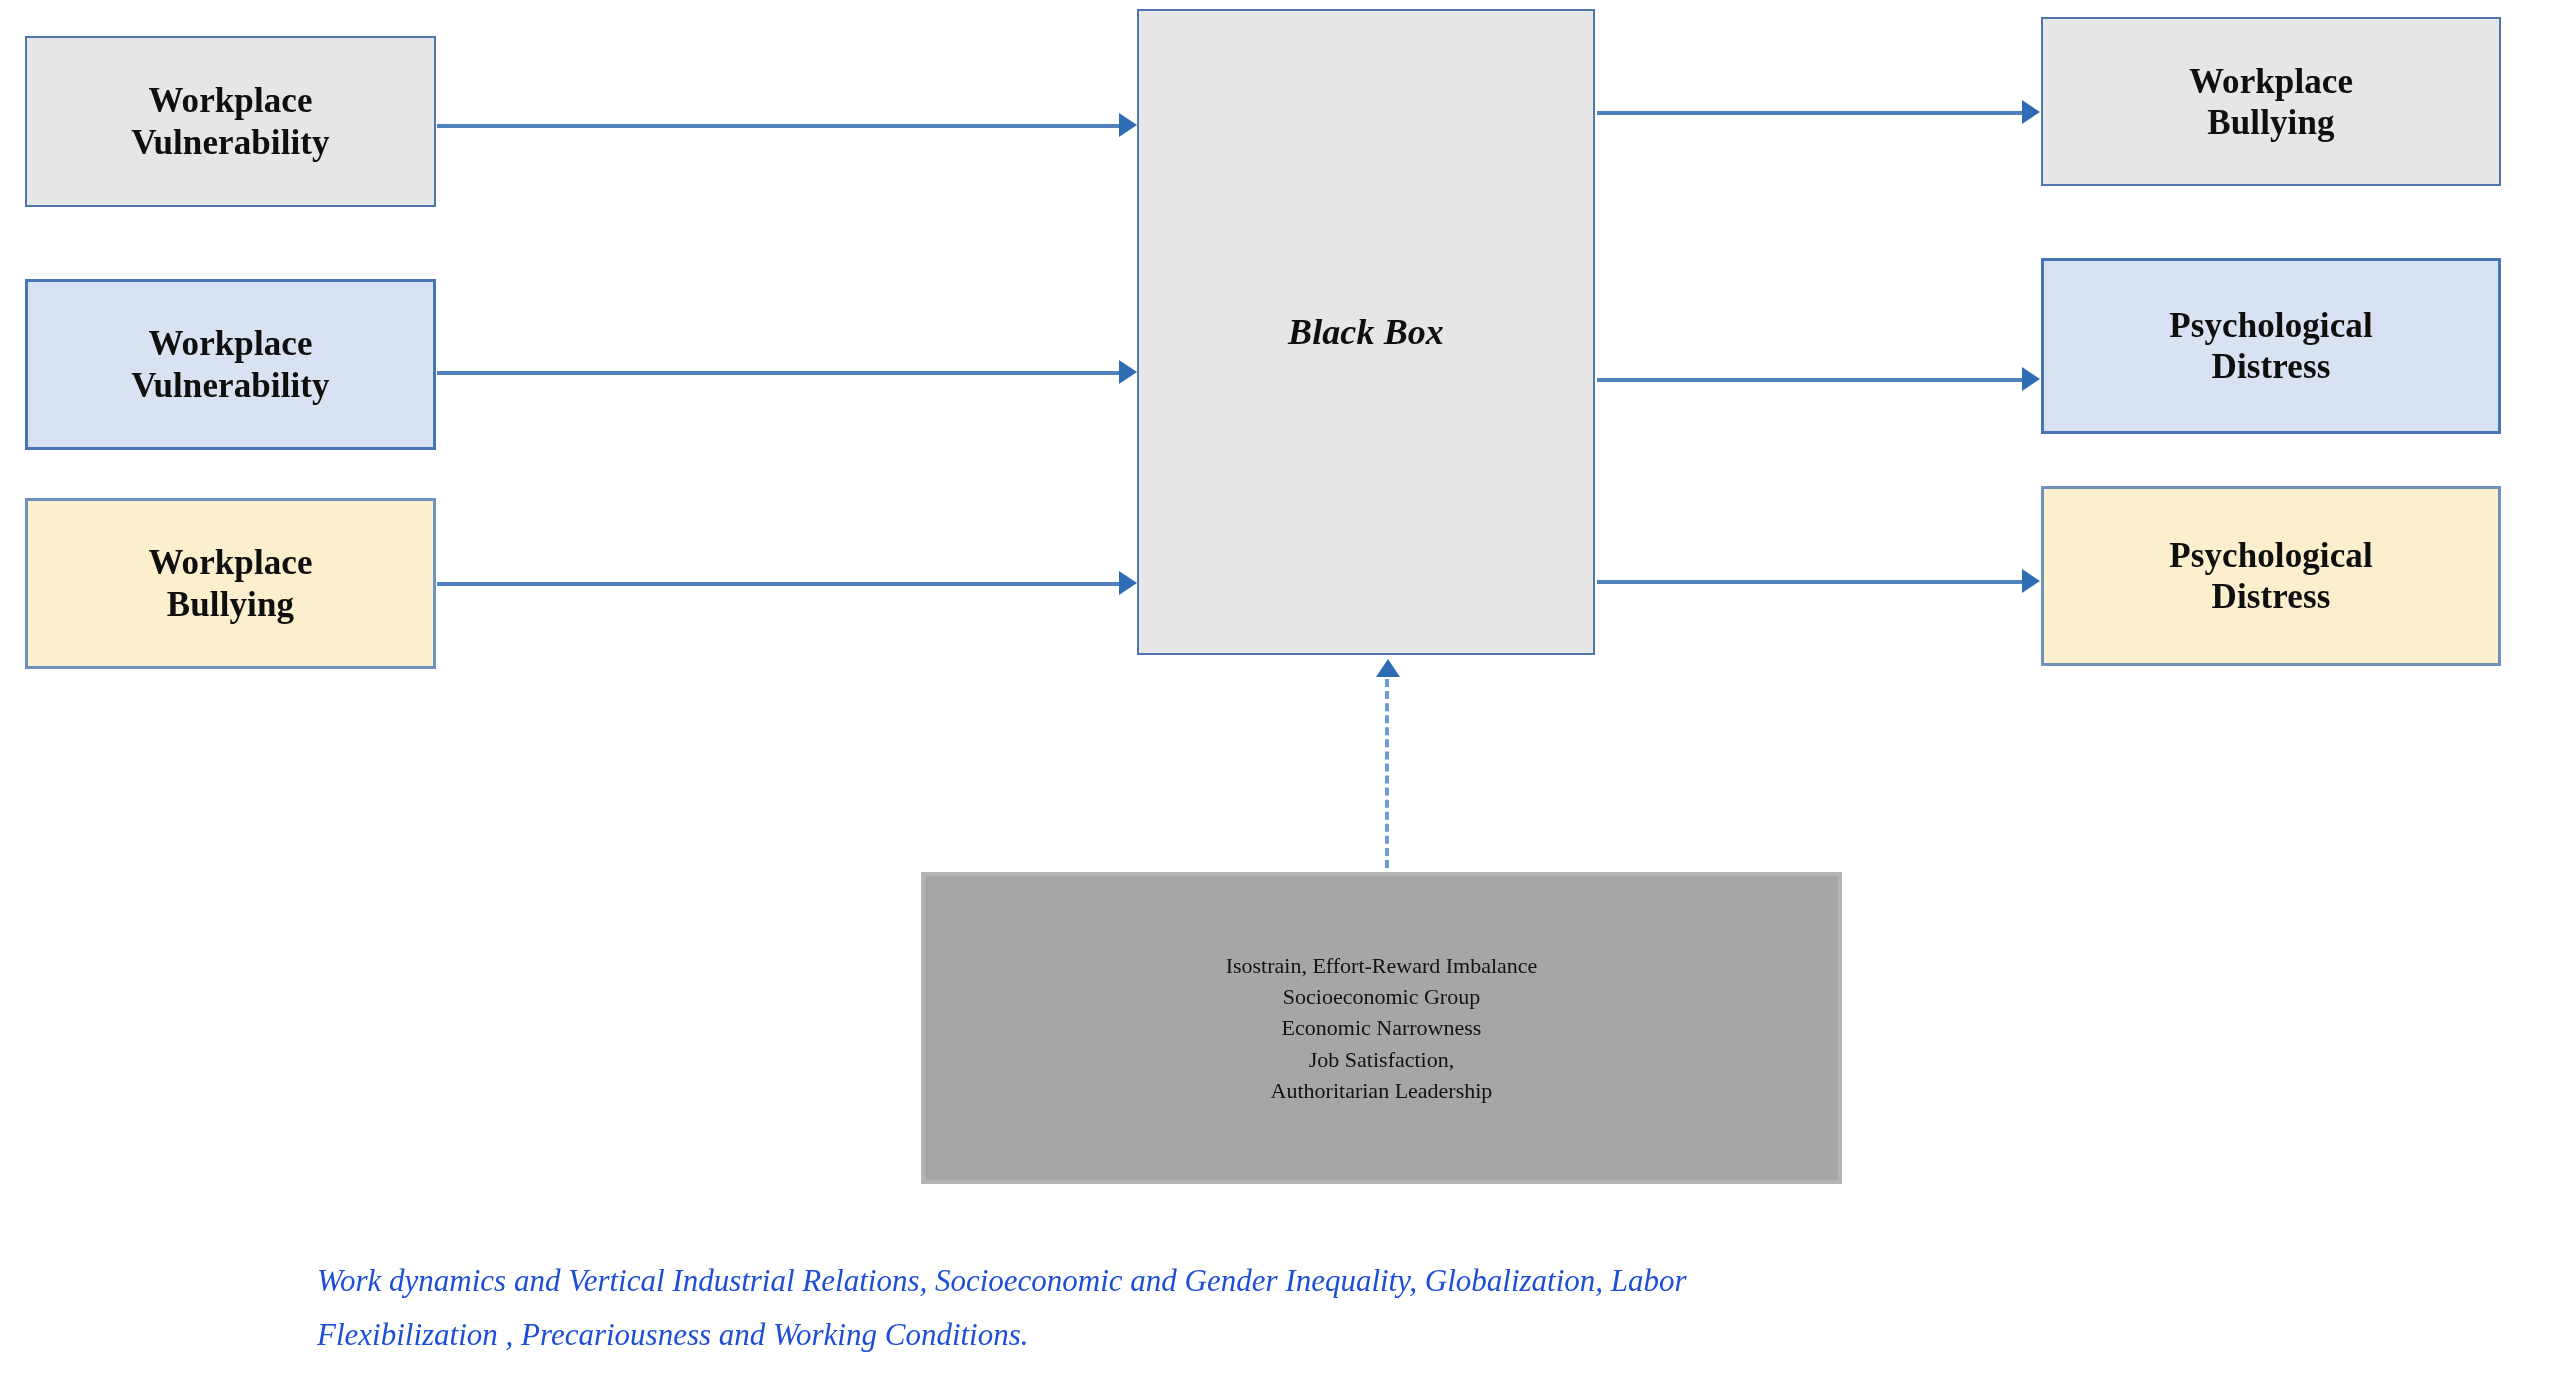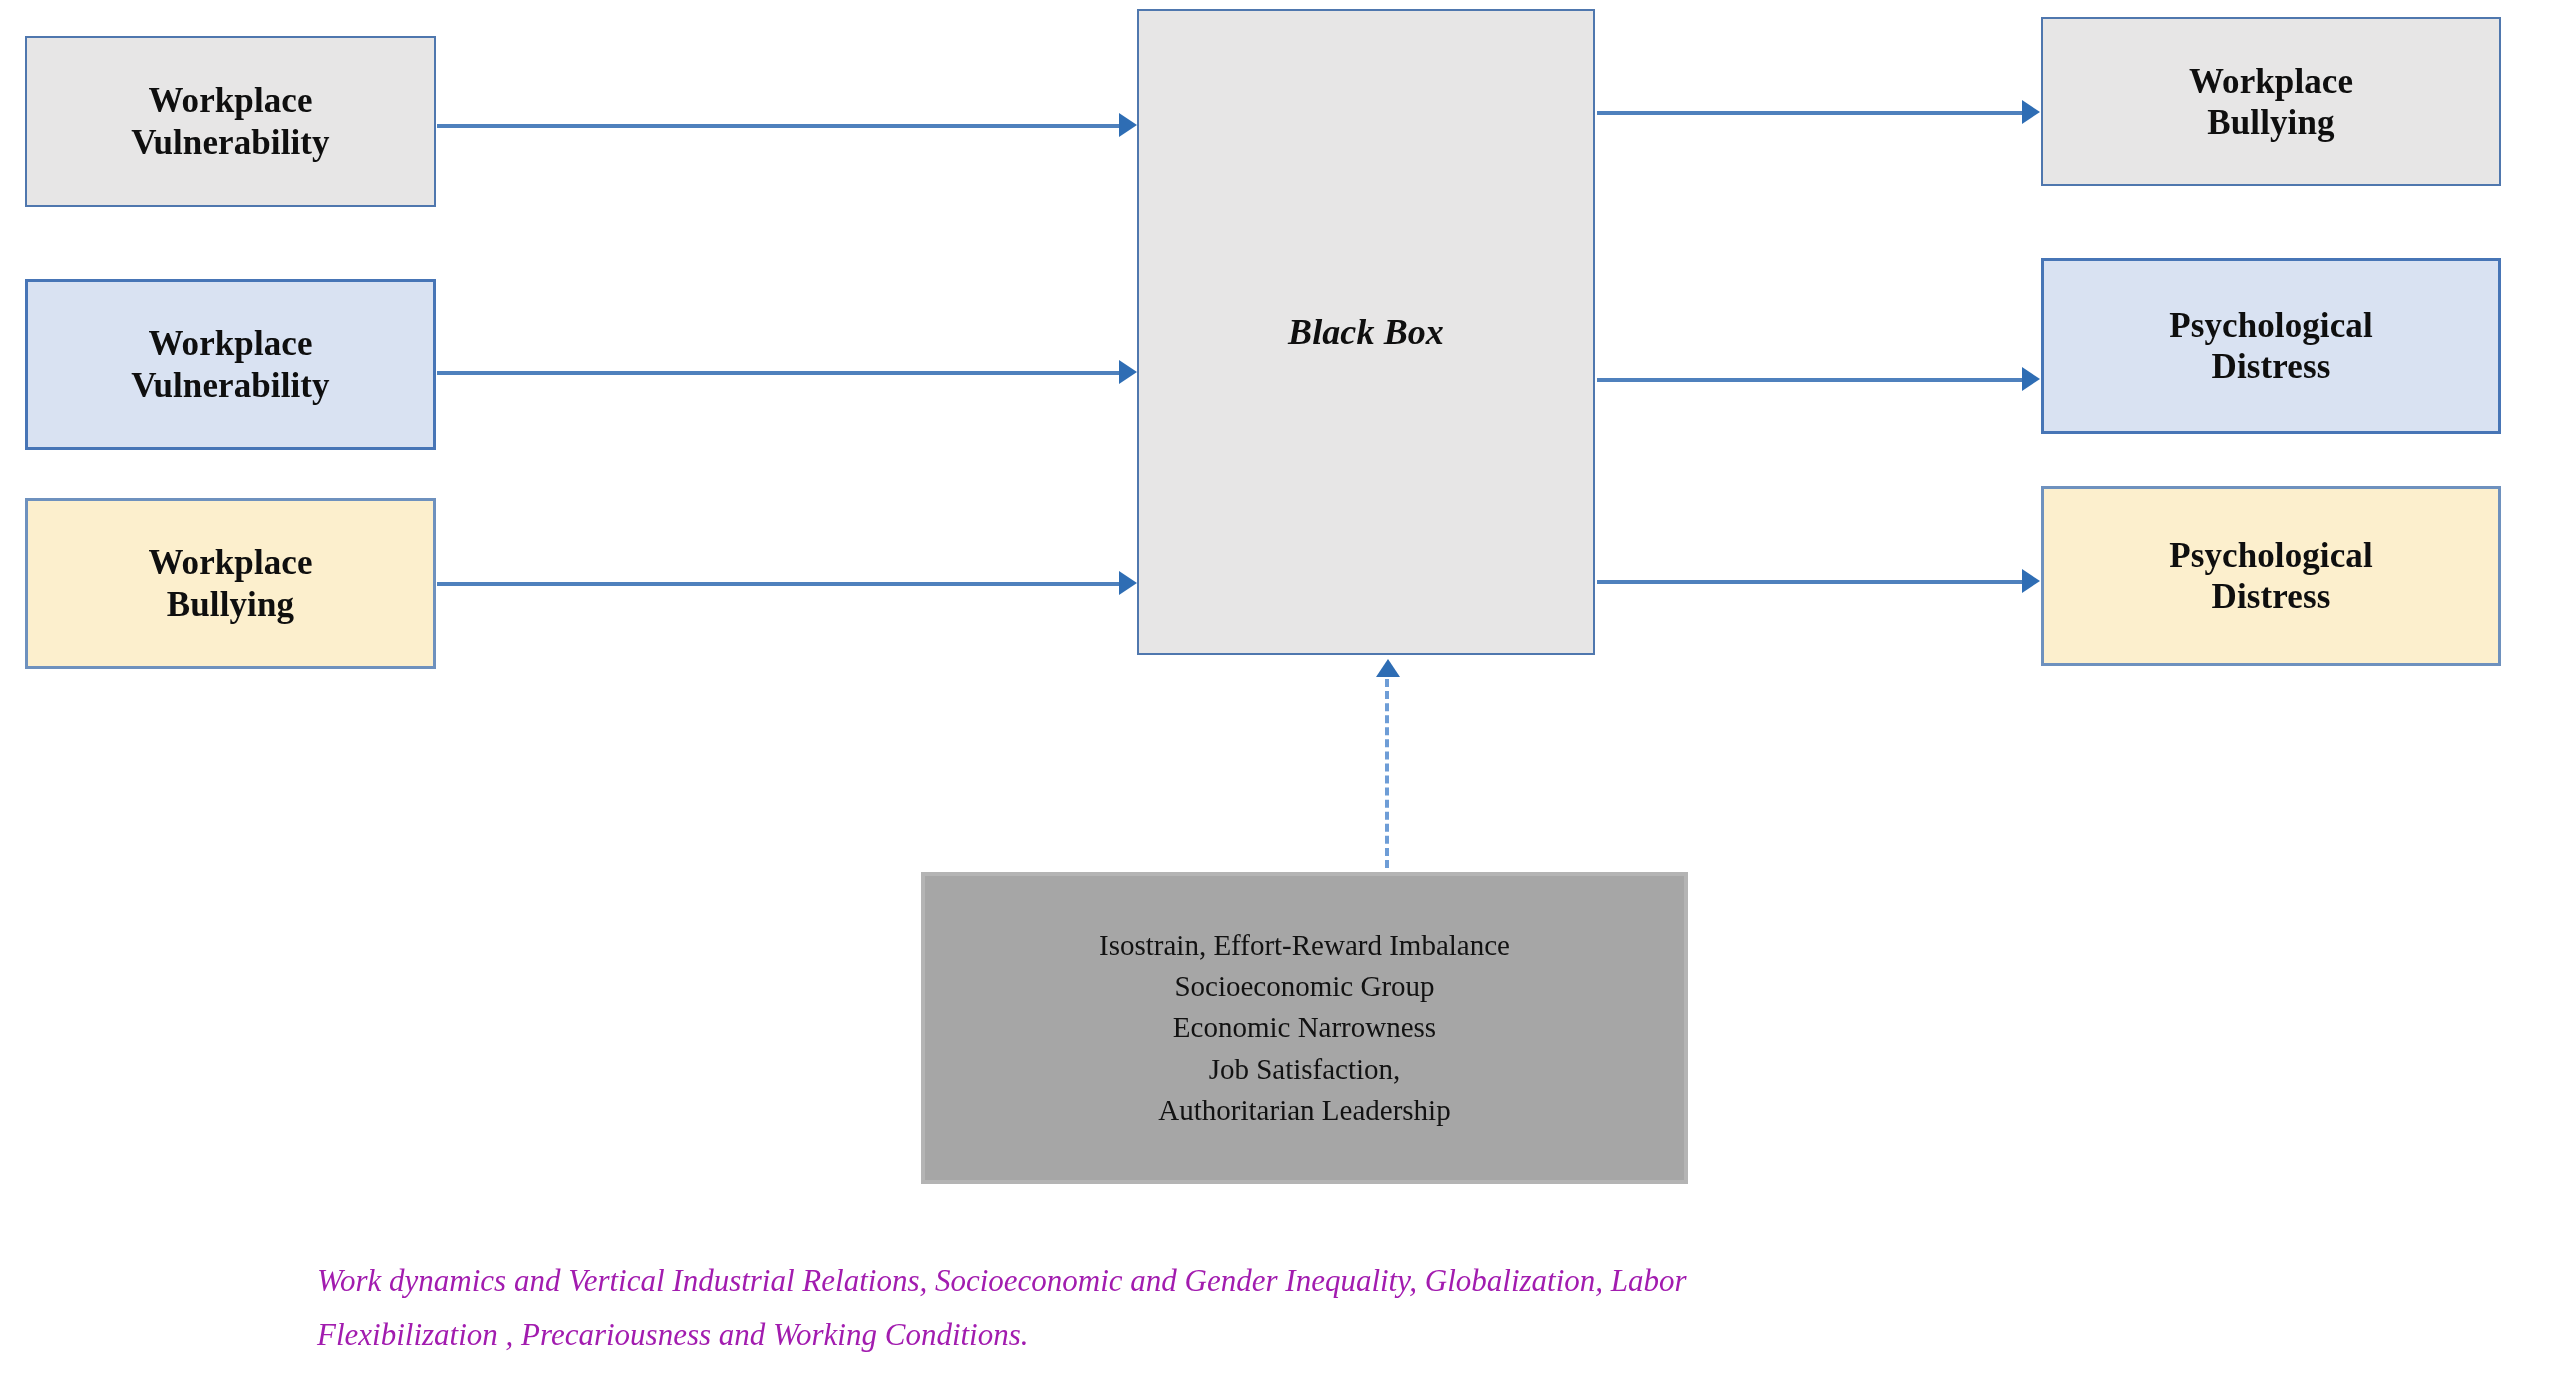--- a/index.html
+++ b/index.html
@@ -55,29 +55,29 @@
   }
 
   
   #node-out-gray  { left: 2041px; top: 17.4px;  width: 460px; height: 169px; font-size: 35px; }
   #node-out-blue  { left: 2041px; top: 258px; width: 460px; height: 176px; font-size: 35px; }
   #node-out-cream { left: 2041px; top: 486px; width: 460px; height: 180px; font-size: 35px; }
 
   
   #node-moderators {
     position: absolute;
-    left: 921px; top: 872px; width: 767px; height: 312px;
+    left: 921px; top: 872px; width: 921px; height: 312px;
     box-sizing: border-box;
     background: #A6A6A6;
     border: 4.2px solid #B4B4B4;
     display: flex;
     align-items: center;
     justify-content: center;
     text-align: center;
-    font-size: 29px;
+    font-size: 22px;
     line-height: 1.42;
     color: #121212;
     white-space: pre-line;
     font-weight: normal;
   }
 
   
   .arrow-h {
     position: absolute;
     height: 0;
@@ -105,21 +105,21 @@
 
   
   #caption {
     position: absolute;
     left: 317px;
     top: 1254px;
     width: 2020px;
     font-style: italic;
     font-size: 31px;
     line-height: 1.75;
-    color: #a21caf;
+    color: #1d4ed8;
     white-space: pre-line;
     font-family: "Liberation Serif", "DejaVu Serif", serif;
   }
 </style>
 </head>
 <body>
 
 <div id="canvas">
 
   <div class="node fill-gray" id="node-wv-gray">

